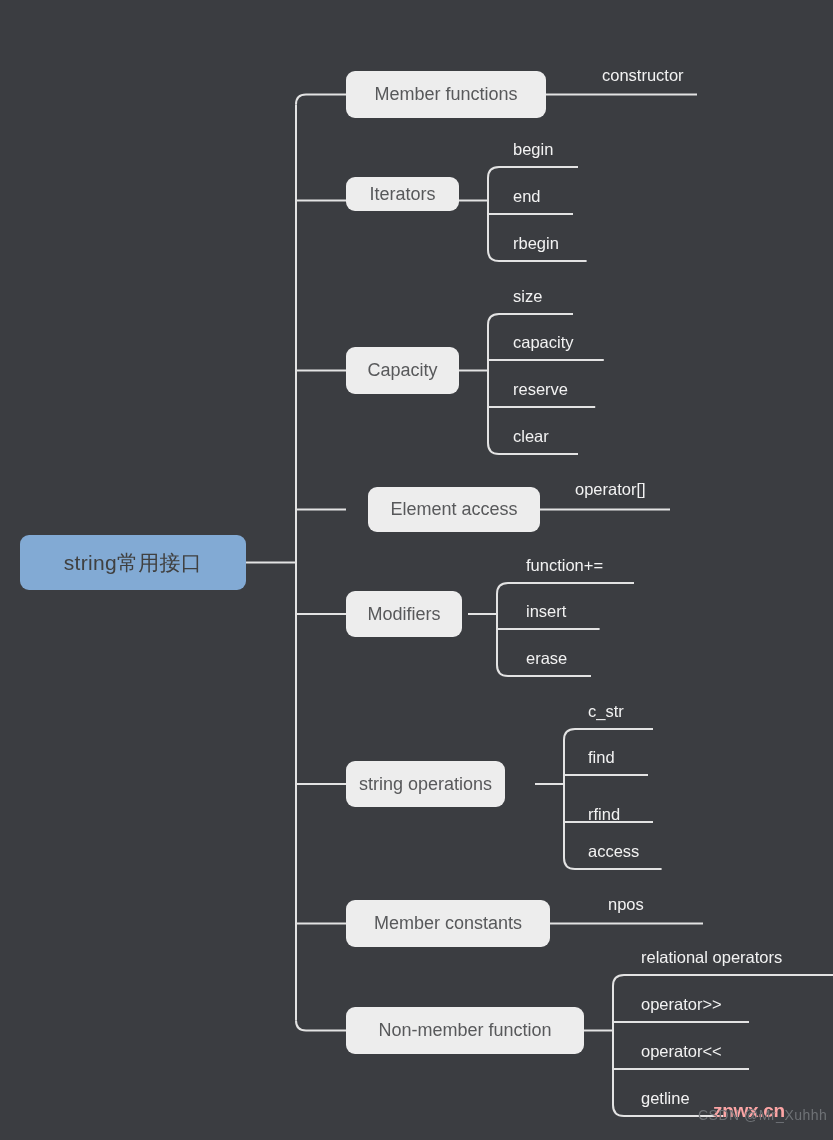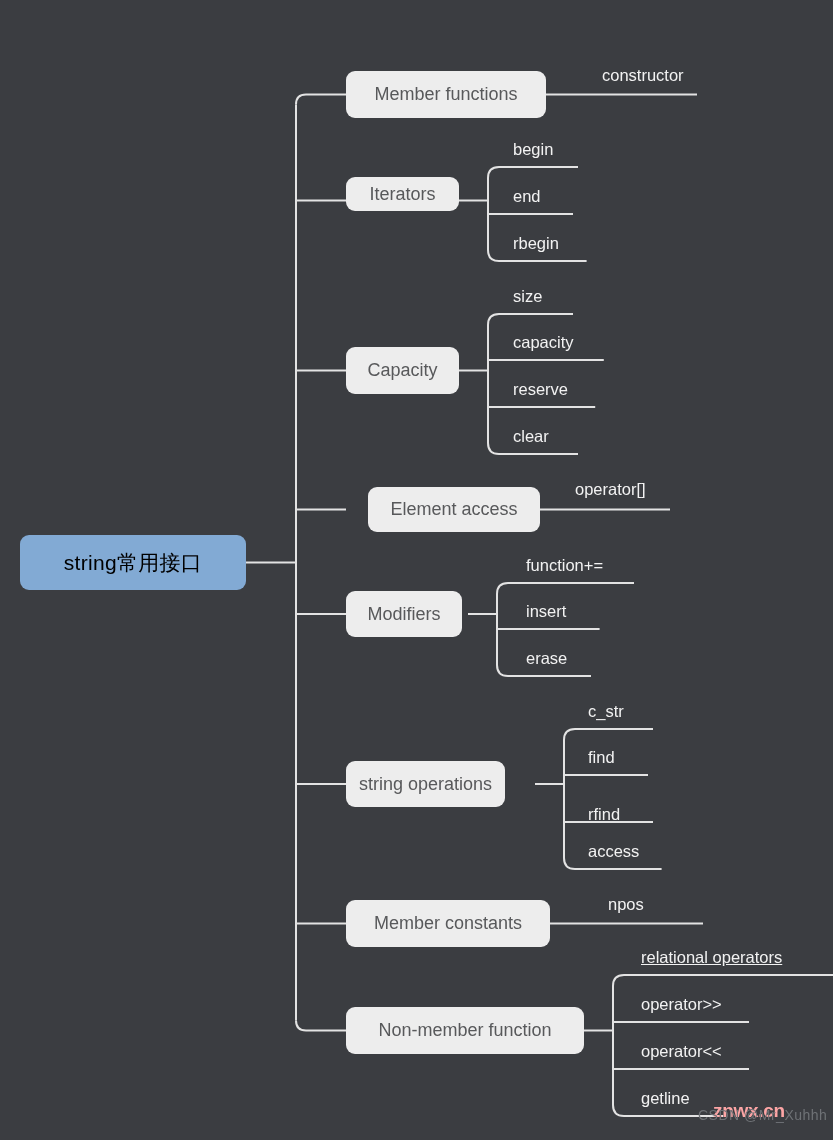--- a/index.html
+++ b/index.html
@@ -26,21 +26,21 @@
   .node {
     position: absolute;
     box-sizing: border-box;
     display: flex;
     align-items: center;
     justify-content: center;
     white-space: nowrap;
   }
   .root-node {
     background: #82aad4;
-    color: #000000;
+    color: #404040;
     border-radius: 9px;
     font-size: 21px;
     letter-spacing: 0.3px;
     padding: 0 16px;
   }
   .branch-node {
     background: #ededed;
     color: #58595b;
     border-radius: 9px;
     font-size: 18px;
@@ -135,21 +135,21 @@
       <div class="leaf-node" style="left: 526px; top: 602px;">insert</div>
       <div class="leaf-node" style="left: 526px; top: 649px;">erase</div>
       <div class="node branch-node" style="left: 346px; top: 761px; width: 159px; height: 46px;">string operations</div>
       <div class="leaf-node" style="left: 588px; top: 702px;">c_str</div>
       <div class="leaf-node" style="left: 588px; top: 748px;">find</div>
       <div class="leaf-node" style="left: 588px; top: 805px;">rfind</div>
       <div class="leaf-node" style="left: 588px; top: 842px;">access</div>
       <div class="node branch-node" style="left: 346px; top: 900px; width: 204px; height: 47px;">Member constants</div>
       <div class="leaf-node" style="left: 608px; top: 895px;">npos</div>
       <div class="node branch-node" style="left: 346px; top: 1007px; width: 238px; height: 47px;">Non-member function</div>
-      <div class="leaf-node" style="left: 641px; top: 948px; text-decoration: underline;">relational operators</div>
+      <div class="leaf-node" style="left: 641px; top: 948px;">relational operators</div>
       <div class="leaf-node" style="left: 641px; top: 995px;">operator&gt;&gt;</div>
       <div class="leaf-node" style="left: 641px; top: 1042px;">operator&lt;&lt;</div>
       <div class="leaf-node" style="left: 641px; top: 1089px;">getline</div>
     </div>
   <div id="watermarks">
       <div class="watermark wm-znwx" style="left: 713px; top: 1100px;">znwx.cn</div>
       <div class="watermark wm-csdn" style="left: 698px; top: 1107px;">CSDN @Mr_Xuhhh</div>
     </div>
 </div>
 

